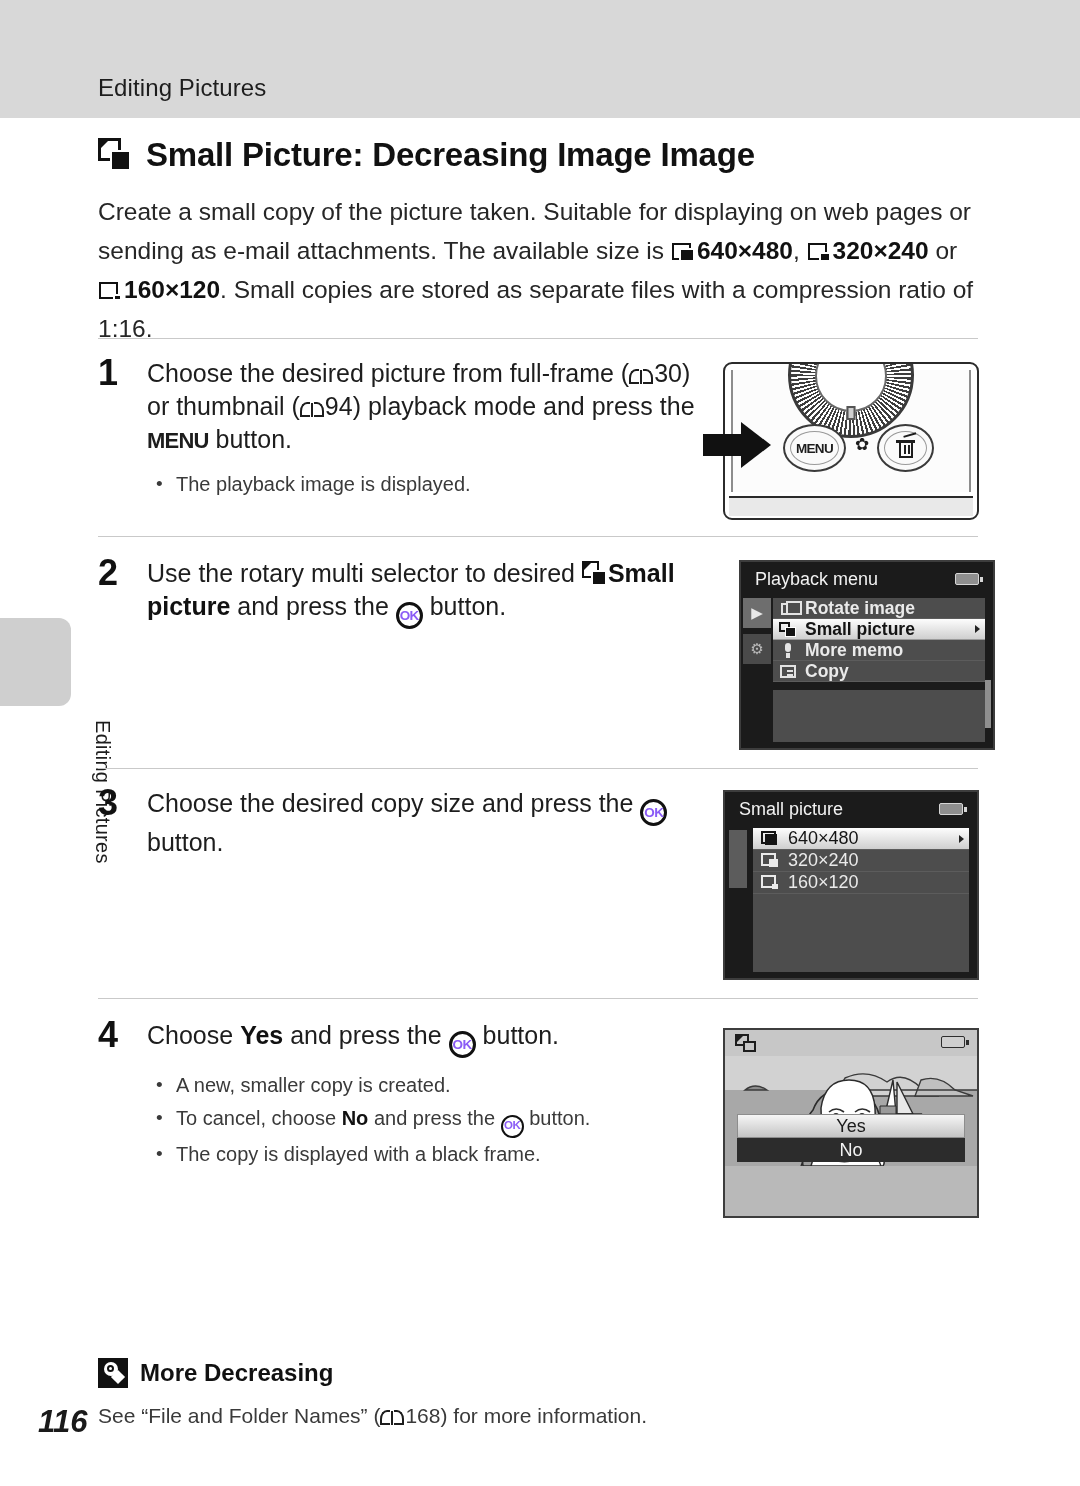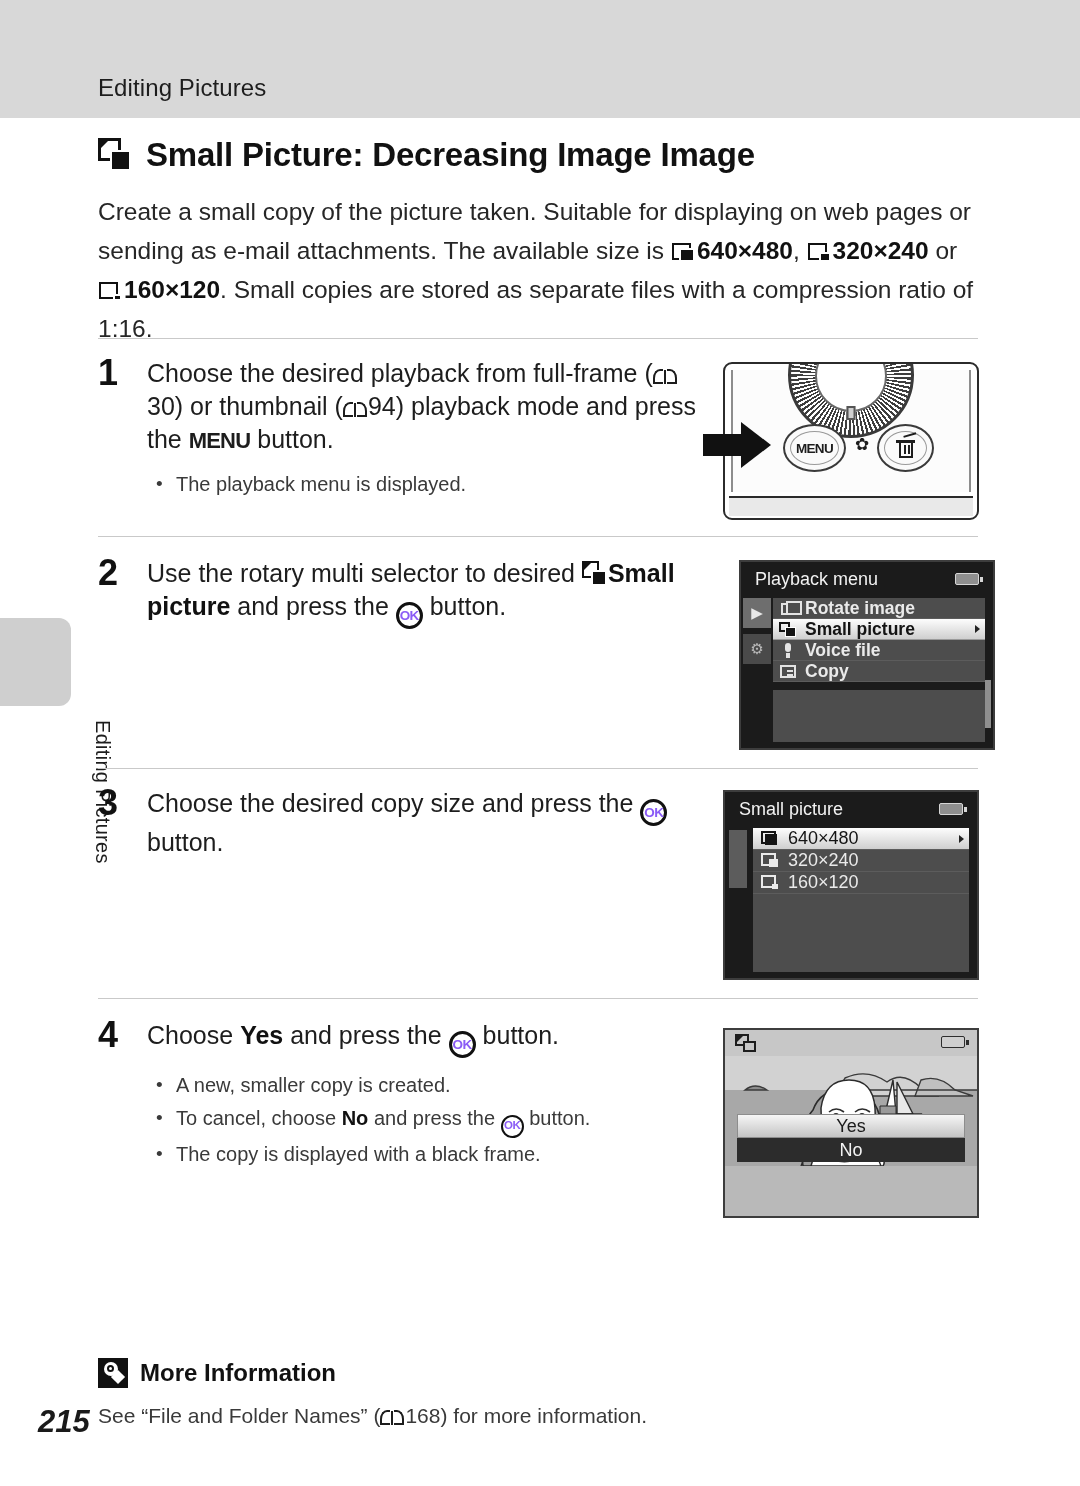--- a/index.html
+++ b/index.html
@@ -332,24 +332,24 @@
   <div class="intro">
     <span>Create a small copy of the picture taken. Suitable for displaying on web pages or sending as e-mail attachments. The available size is </span><span class="sz sz-l"><i class="fr"></i><i class="bl"></i></span><b>640×480</b><span>, </span><span class="sz sz-m"><i class="fr"></i><i class="bl"></i></span><b>320×240</b><span> or </span><span class="sz sz-s"><i class="fr"></i><i class="bl"></i></span><b>160×120</b><span>. Small copies are stored as separate files with a compression ratio of 1:16.</span>
   </div>
 
   <div class="rule" style="top:338px"></div>
 
   <div class="step" style="left:98px; top:352px; width:600px">
     <div class="step-num">1</div>
     <div class="step-body">
       <div class="step-head">
-        <span>Choose the desired playback from full-frame (</span><span class="bk"><i class="lf"></i><i class="sp"></i><i class="rt"></i></span><span>30</span><span>) or thumbnail (</span><span class="bk"><i class="lf"></i><i class="sp"></i><i class="rt"></i></span><span>94</span><span>) playback mode and press the </span><span class="menuword">MENU</span><span> button.</span>
+        <span>Choose the desired picture from full-frame (</span><span class="bk"><i class="lf"></i><i class="sp"></i><i class="rt"></i></span><span>30</span><span>) or thumbnail (</span><span class="bk"><i class="lf"></i><i class="sp"></i><i class="rt"></i></span><span>94</span><span>) playback mode and press the </span><span class="menuword">MENU</span><span> button.</span>
       </div>
       <div class="bullets">
-        <div class="bullet">The playback menu is displayed.</div>
+        <div class="bullet">The playback image is displayed.</div>
       </div>
     </div>
   </div>
 
   <div class="cam">
     <div class="inner-edge"></div>
     <div class="dial"></div>
     <div class="dial-hole"></div>
     <div class="dial-nub"></div>
     <div class="btn btn-menu">
@@ -406,21 +406,21 @@
             <i class="i-small-o"></i>
             <i class="i-small-b"></i>
           </span>
         <span>Small picture</span>
         <i class="caret"></i>
       </div>
       <div class="mi">
         <span class="mi-ico">
             <i class="i-mic"></i>
           </span>
-        <span>Voice file</span>
+        <span>More memo</span>
       </div>
       <div class="mi">
         <span class="mi-ico">
             <i class="i-copy"></i>
           </span>
         <span>Copy</span>
       </div>
     </div>
     <div class="menu-blank"></div>
     <div class="scroll-thumb"></div>
@@ -537,22 +537,22 @@
     </div>
   </div>
 
   <div class="moreinfo">
     <div class="mi-head">
       <span class="bulb-box">
         <i class="b1"></i>
           <i class="b2"></i>
           <i class="b3"></i>
       </span>
-      <span class="mi-title">More Information</span>
+      <span class="mi-title">More Decreasing</span>
     </div>
     <div class="mi-body">
       <span>See “File and Folder Names” (</span><span class="bk"><i class="lf"></i><i class="sp"></i><i class="rt"></i></span><span>168</span><span>) for more information.</span>
     </div>
   </div>
 
-  <div class="pageno">215</div>
+  <div class="pageno">116</div>
 
 </div>
 
 </body></html>

